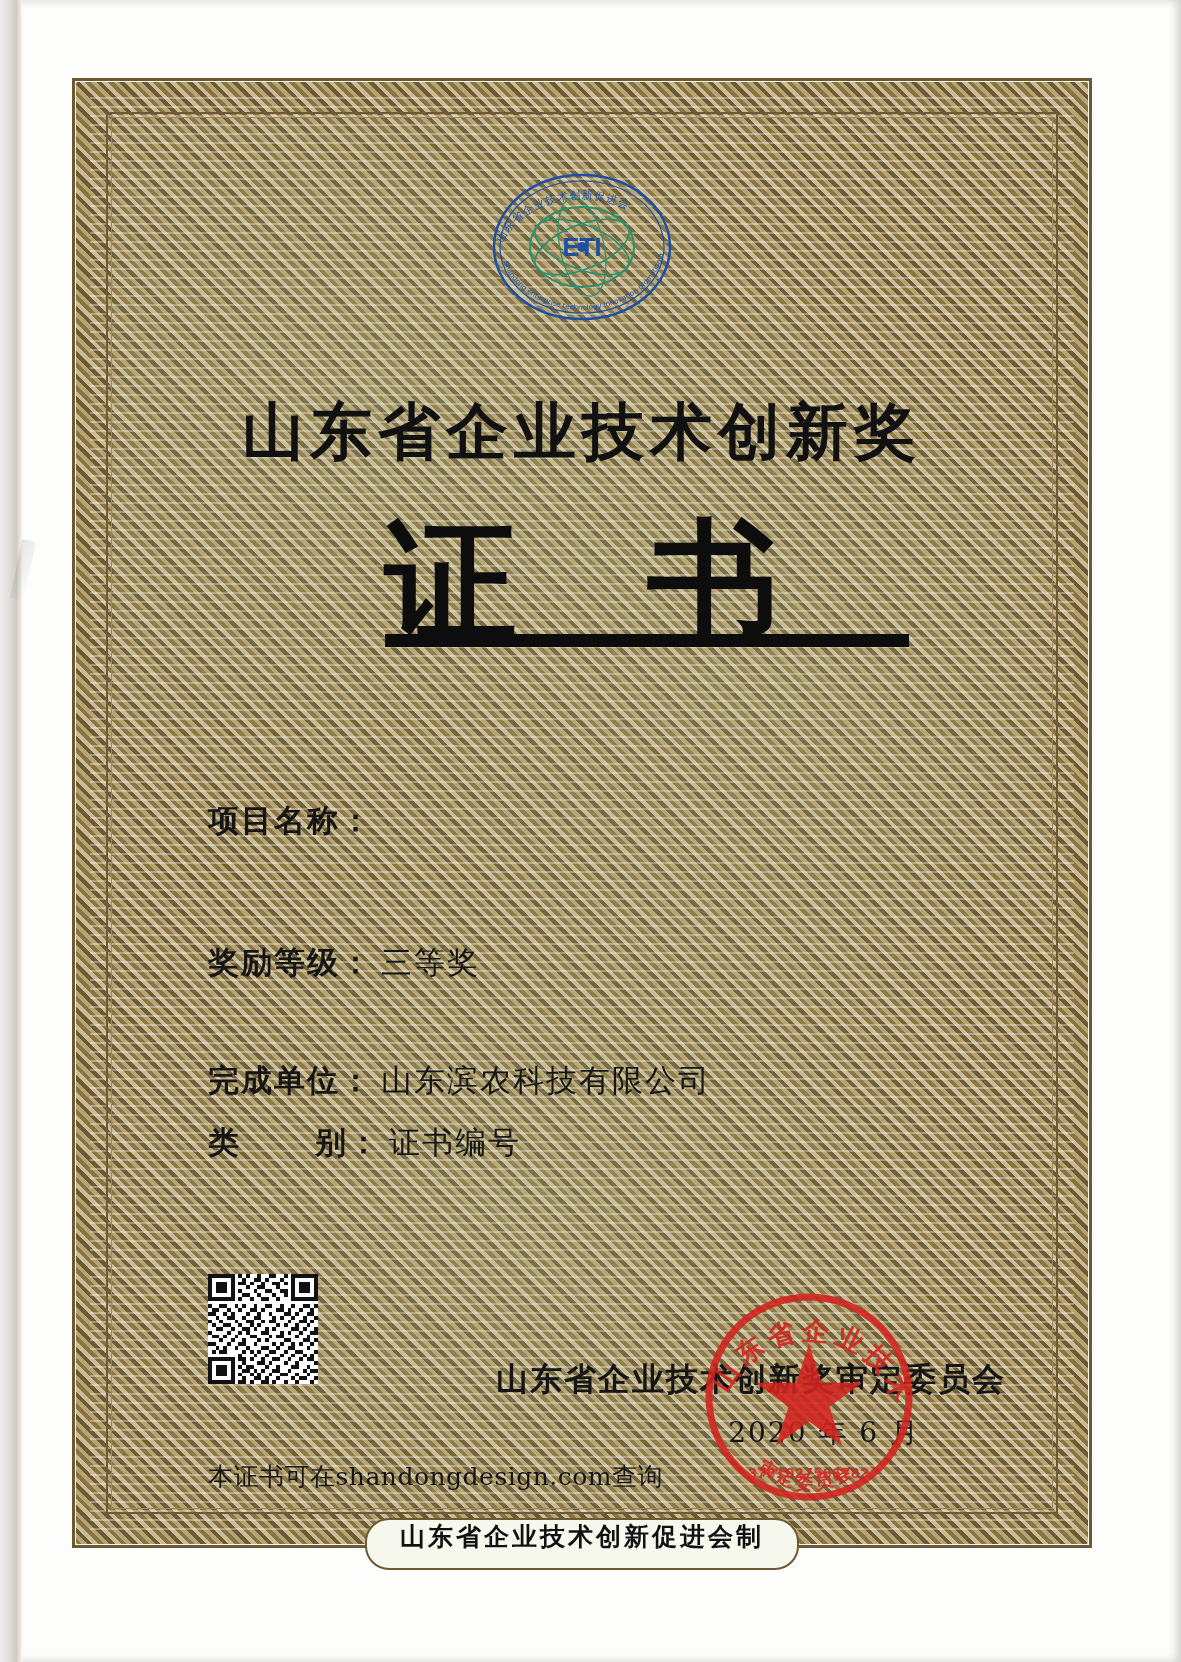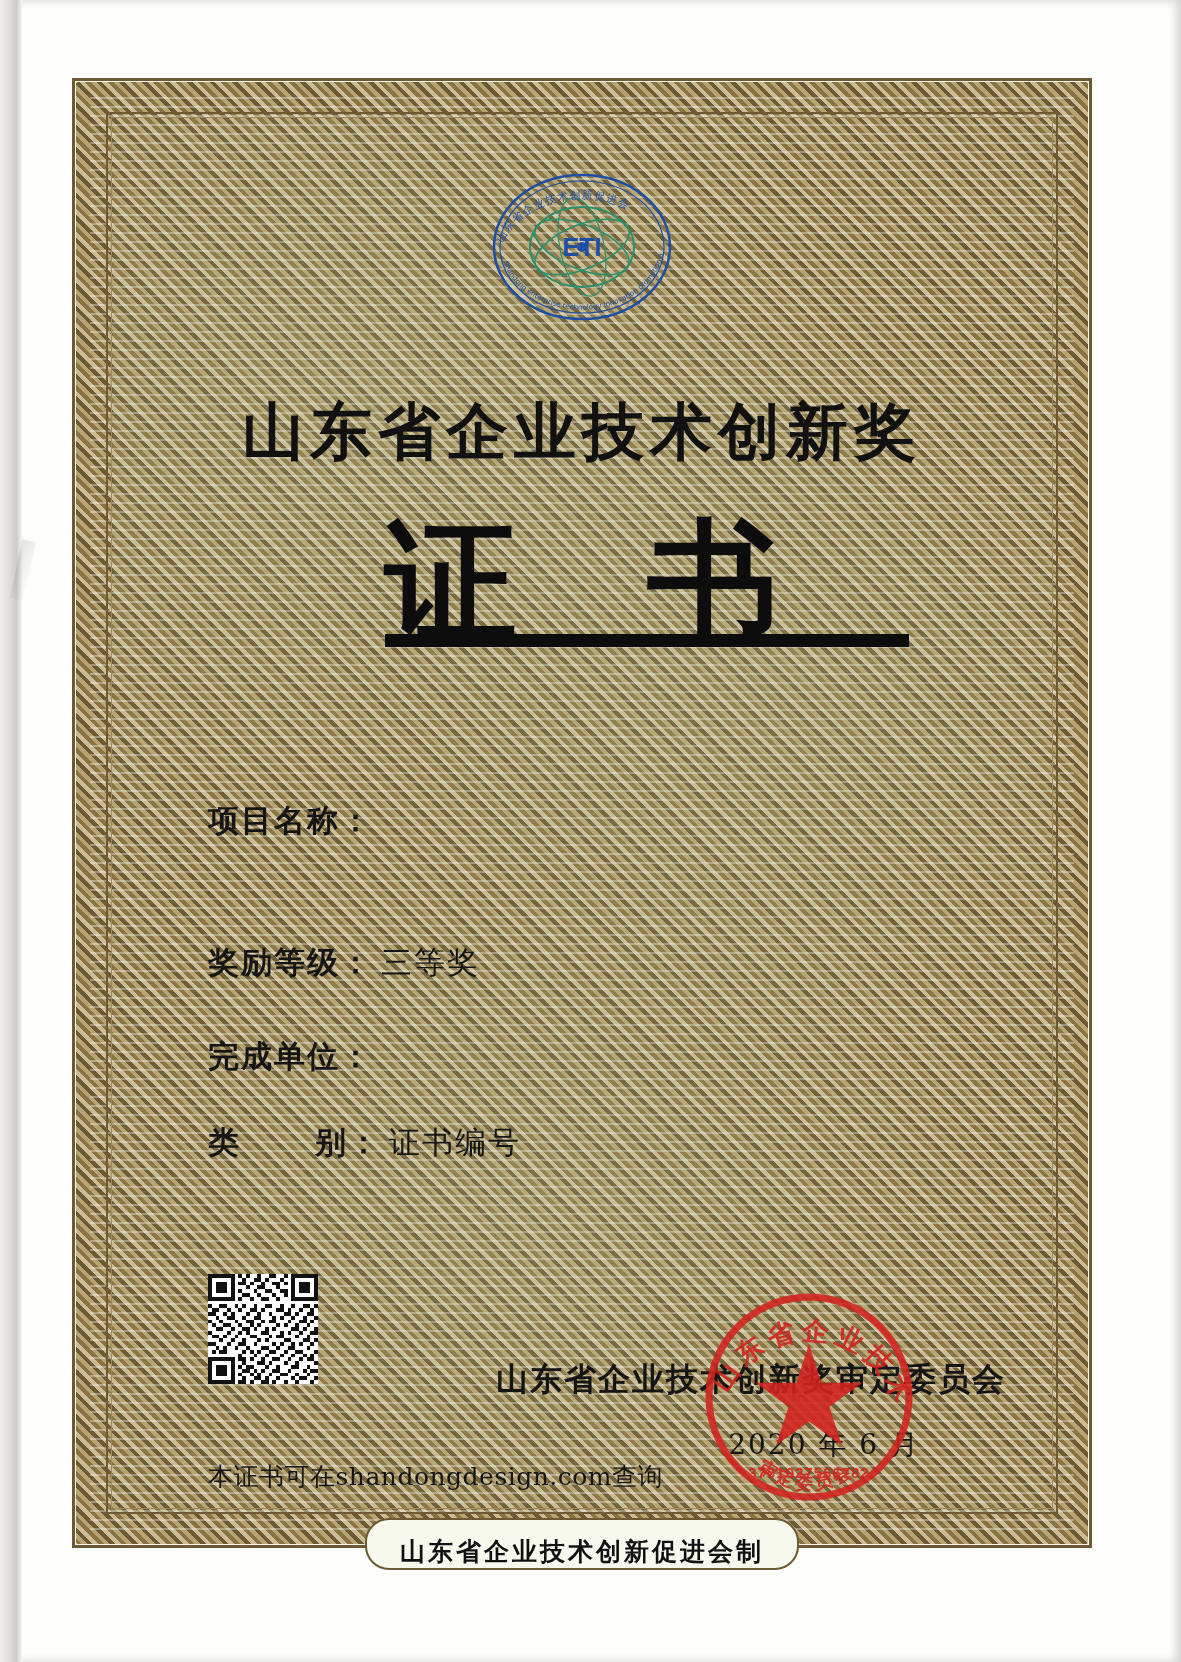--- a/index.html
+++ b/index.html
@@ -179,21 +179,21 @@
     padding: 0 2px 0 0;
   }
   .field-value {
     font-family: "DejaVu Serif", "Liberation Serif", serif;
     font-size: 31px;
     letter-spacing: 2px;
     padding-left: 8px;
   }
   #row-project { top: 678px; }
   #row-level   { top: 820px; }
-  #row-unit    { top: 914px; }
+  #row-unit    { top: 938px; }
   #row-class   { top: 1000px; }
   .label-spread {
     display: inline-block;
     width: 140px;
     display: flex;
     justify-content: space-between;
   }
 
   
   #qr {
@@ -246,21 +246,20 @@
   }
   #issue-date {
     position: absolute;
     right: 128px;
     top: 1292px;
     font-family: "DejaVu Serif", "Liberation Serif", serif;
     font-size: 28px;
     color: #151515;
     letter-spacing: 2px;
     white-space: nowrap;
-    margin-top: 12px;
   }
 
   
   #seal {
     position: absolute;
     left: 578px;
     top: 1160px;
     width: 230px;
     height: 230px;
     pointer-events: none;
@@ -271,21 +270,21 @@
     position: absolute;
     left: 50%;
     transform: translateX(-50%);
     bottom: -22px;
     width: 430px;
     height: 48px;
     border: 2px solid #6d5a34;
     border-radius: 24px;
     background: #f7f8ee;
     display: flex;
-    align-items: flex-end;
+    align-items: flex-start;
     justify-content: center;
   }
   #ribbon-text {
     font-family: "DejaVu Serif", "Liberation Serif", serif;
     font-size: 25px;
     font-weight: bold;
     letter-spacing: 3px;
     color: #111;
     white-space: nowrap;
   }
@@ -340,20 +339,21 @@
 
       <div class="field-row" id="row-level">
         <span class="field-label">奖励等级</span>
         <span class="field-colon">：</span>
         <span class="field-value">三等奖</span>
       </div>
 
       <div class="field-row" id="row-unit">
         <span class="field-label">完成单位</span>
         <span class="field-colon">：</span>
+        <span class="field-value">山东滨农科技有限公司</span>
       </div>
 
       <div class="field-row" id="row-class">
         <span class="field-label label-spread">
           <span>类</span>
           <span>别</span>
         </span>
         <span class="field-colon">：</span>
         <span class="field-value">证书编号</span>
       </div>

